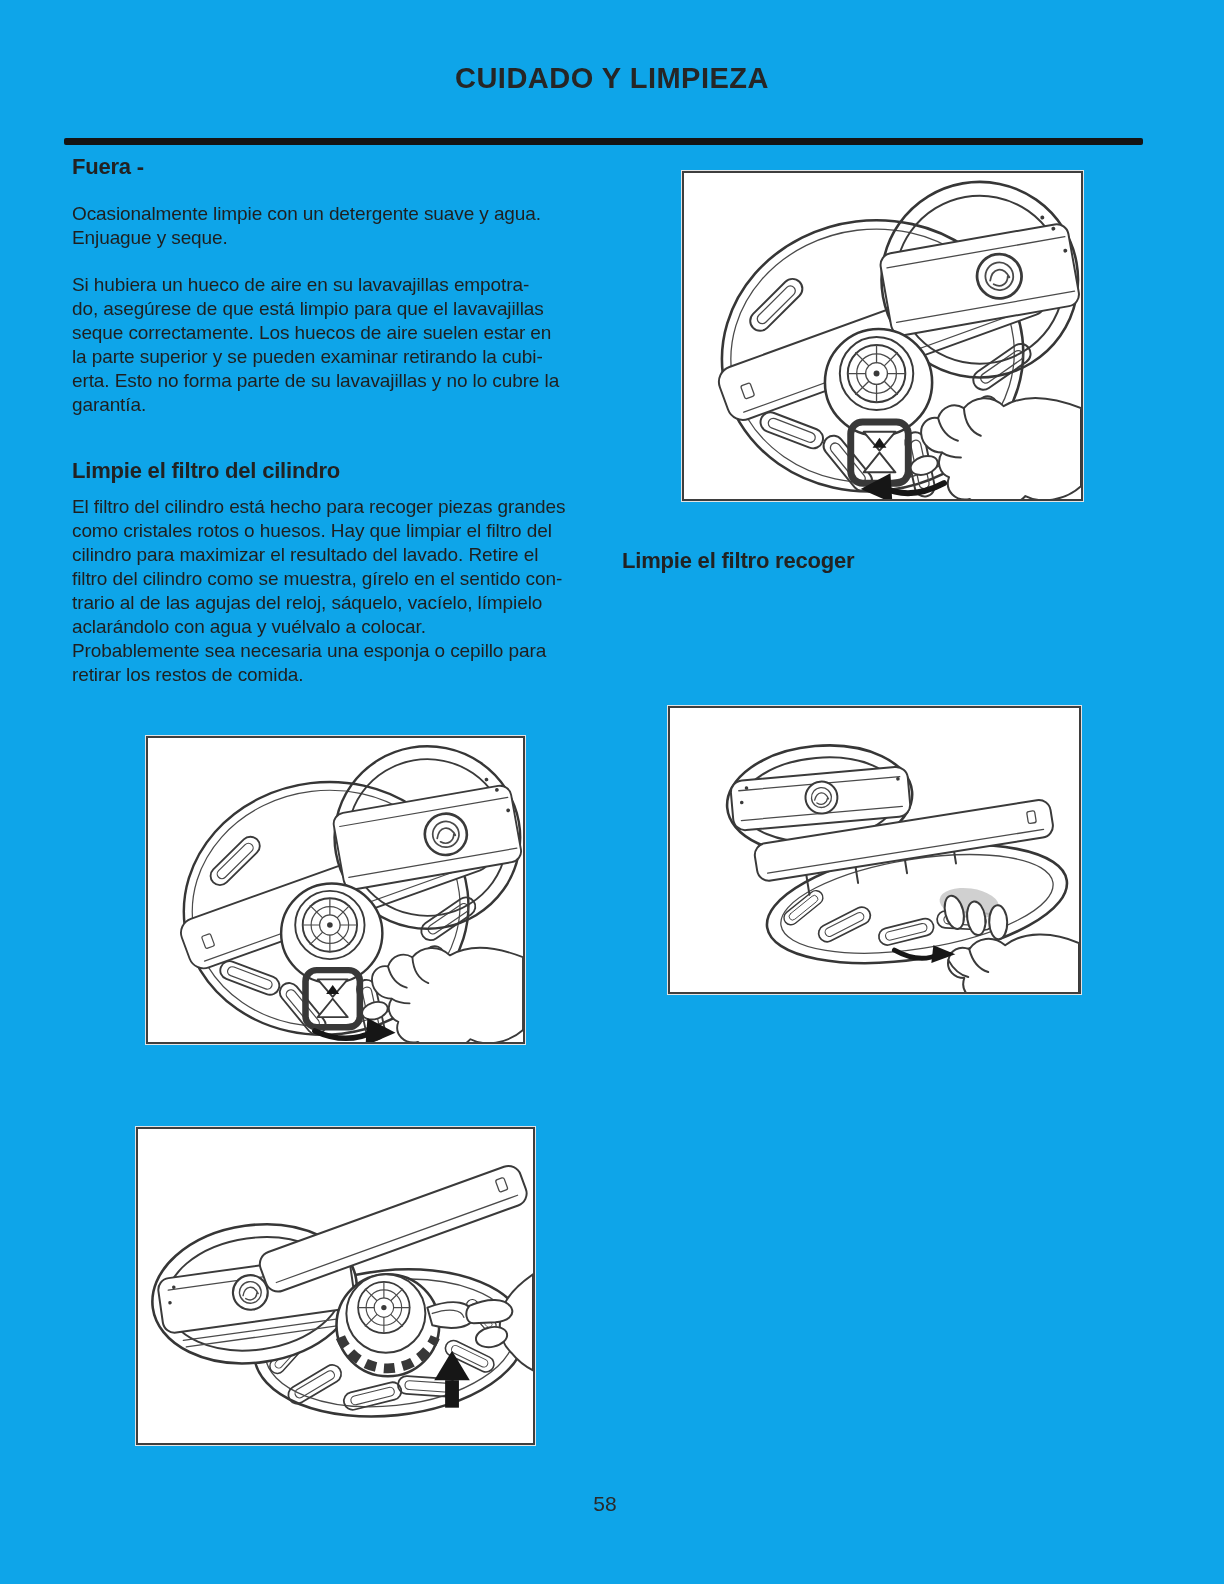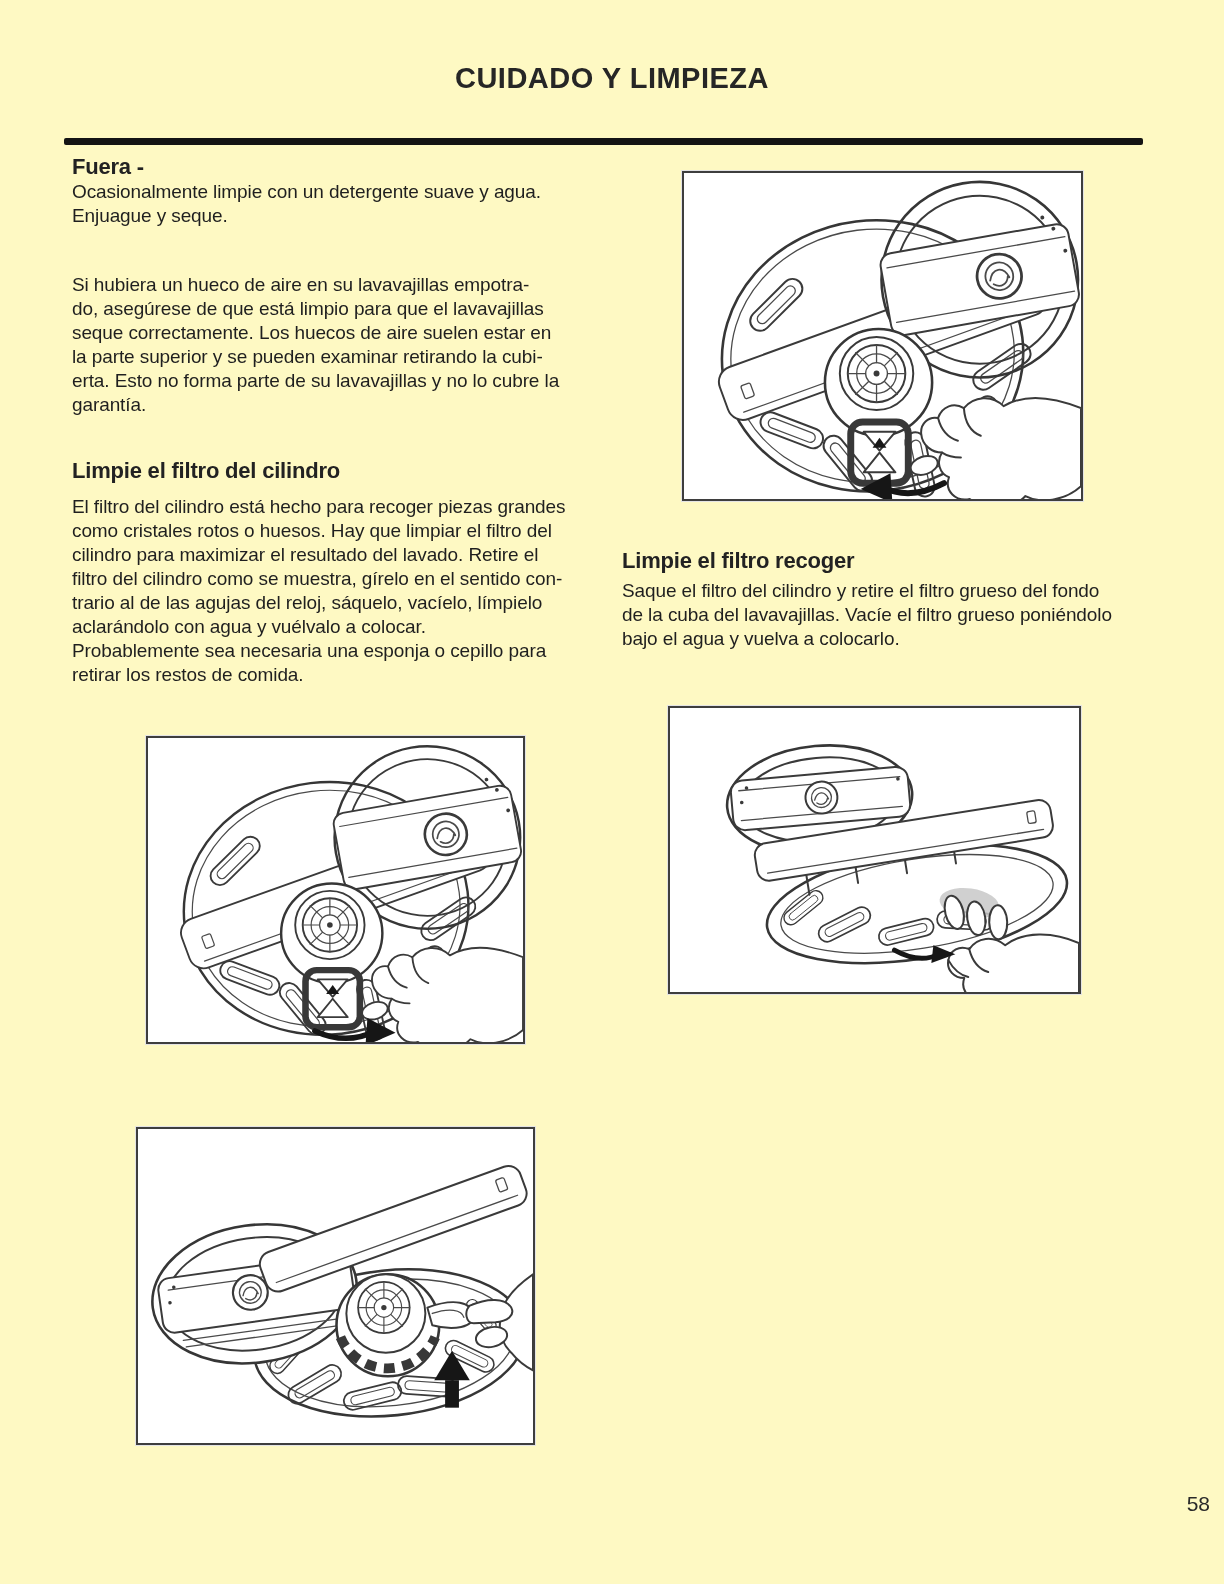--- a/index.html
+++ b/index.html
@@ -1,19 +1,19 @@
 <!DOCTYPE html>
 <html><head>
 <meta charset="utf-8">
 <style>
   html,body{margin:0;padding:0;background:#e8e8e8;}
   .page{
     position:relative;
     width:1224px;height:1584px;
-    background:#fef9c3;
+    background:#0ea5e9;
     font-family:"Liberation Sans","DejaVu Sans",sans-serif;
     color:#1f1f1f;
     overflow:hidden;
   }
   .title{
     position:absolute;top:62px;left:0;width:1224px;
     text-align:center;font-size:29px;font-weight:700;color:#262626;
     letter-spacing:0.5px;
   }
   .rule{
@@ -27,21 +27,21 @@
   .body{
     position:absolute;font-size:19px;line-height:24px;color:#1f1f1f;
     white-space:pre-line;width:585px;letter-spacing:-0.1px;
   }
   .fig{
     position:absolute;background:#ffffff;border:2px solid #3e3e3e;
     box-shadow:0 0 0 1px #e4e4e4;
   }
   .fig svg{display:block;width:100%;height:100%;}
   .pagenum{
-    position:absolute;top:1492px;left:0;width:1210px;text-align:right;
+    position:absolute;top:1492px;left:0;width:1210px;text-align:center;
     font-size:21px;color:#2a2a2a;
   }
   
   .ln{fill:none;stroke:#3a3a3a;stroke-width:2;stroke-linecap:round;stroke-linejoin:round;}
   .lnT{fill:none;stroke:#4a4a4a;stroke-width:1.3;stroke-linecap:round;stroke-linejoin:round;}
   .lnB{fill:none;stroke:#363636;stroke-width:2.6;stroke-linecap:round;stroke-linejoin:round;}
   .fw{fill:#ffffff;stroke:#3a3a3a;stroke-width:2;stroke-linejoin:round;}
   .fwB{fill:#ffffff;stroke:#363636;stroke-width:2.6;stroke-linejoin:round;}
   .dot{fill:#3a3a3a;stroke:none;}
   .arr{fill:none;stroke:#161616;stroke-width:6;stroke-linecap:round;}
@@ -114,44 +114,41 @@
         <path class="ln" d="M260,283 C266,287 273,288 279,288"></path>
         <ellipse class="fw" cx="242" cy="296" rx="14" ry="9" transform="rotate(-18 242 296)"></ellipse>
       </g>
     </defs>
   </svg>
 
   <div class="title">CUIDADO Y LIMPIEZA</div>
   <div class="rule"></div>
 
   <div class="h2" style="top:154px;left:72px;">Fuera -</div>
-  <div class="body" style="top:180px;left:72px;">Ocasionalmente limpie con un detergente suave y agua.
+  <div class="body" style="top:202px;left:72px;">Ocasionalmente limpie con un detergente suave y agua.
 Enjuague y seque.</div>
 
   <div class="body" style="top:273px;left:72px;">Si hubiera un hueco de aire en su lavavajillas empotra-
 do, asegúrese de que está limpio para que el lavavajillas
 seque correctamente. Los huecos de aire suelen estar en
 la parte superior y se pueden examinar retirando la cubi-
 erta. Esto no forma parte de su lavavajillas y no lo cubre la
 garantía.</div>
 
   <div class="h2" style="top:451px;left:72px;margin-top:7px;">Limpie el filtro del cilindro</div>
   <div class="body" style="top:495px;left:72px;">El filtro del cilindro está hecho para recoger piezas grandes
 como cristales rotos o huesos. Hay que limpiar el filtro del
 cilindro para maximizar el resultado del lavado. Retire el
 filtro del cilindro como se muestra, gírelo en el sentido con-
 trario al de las agujas del reloj, sáquelo, vacíelo, límpielo
 aclarándolo con agua y vuélvalo a colocar.
 Probablemente sea necesaria una esponja o cepillo para
 retirar los restos de comida.</div>
 
   <div class="h2" style="top:548px;left:622px;">Limpie el filtro recoger</div>
-  <div class="body" style="top:579px;left:622px;width:560px;">Saque el filtro del cilindro y retire el filtro grueso del fondo
-de la cuba del lavavajillas. Vacíe el filtro grueso poniéndolo
-bajo el agua y vuelva a colocarlo.</div>
 
   <div class="fig" style="left:682px;top:171px;width:397px;height:326px;">
     <svg viewBox="0 0 400 330" preserveAspectRatio="none">
       <use href="#asmA"></use>
       <path class="arr" d="M262,314 Q228,332 200,318"></path>
       <polygon class="ah" points="208,304 178,320 210,334"></polygon>
     </svg>
   </div>
 
   <div class="fig" style="left:668px;top:706px;width:409px;height:284px;">

